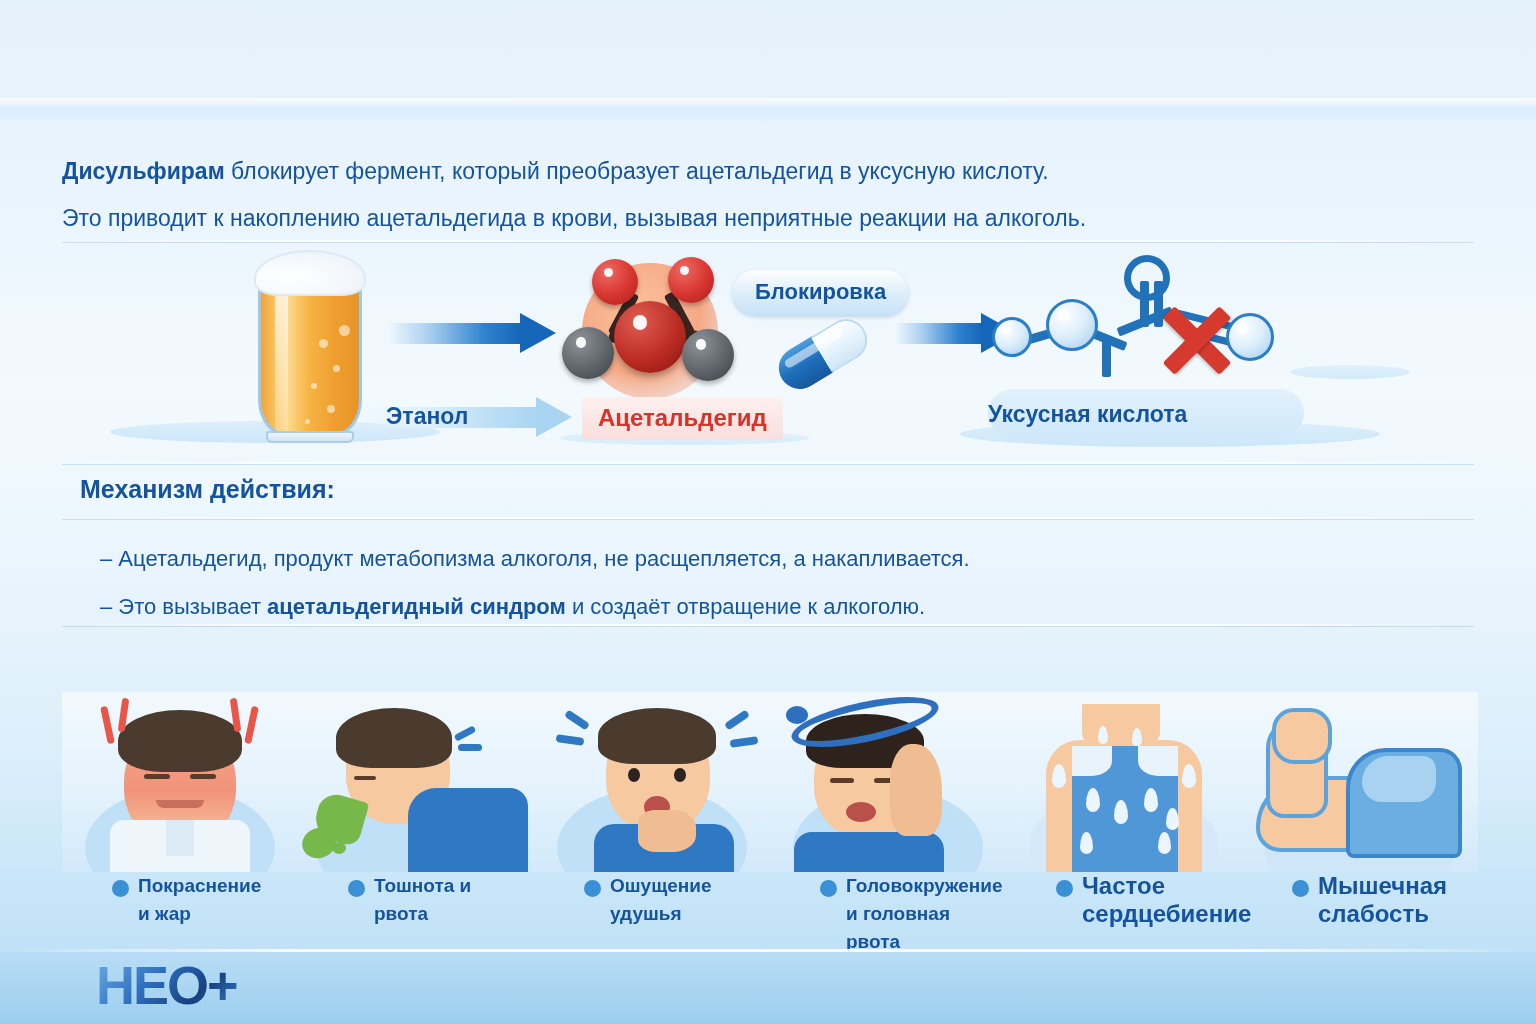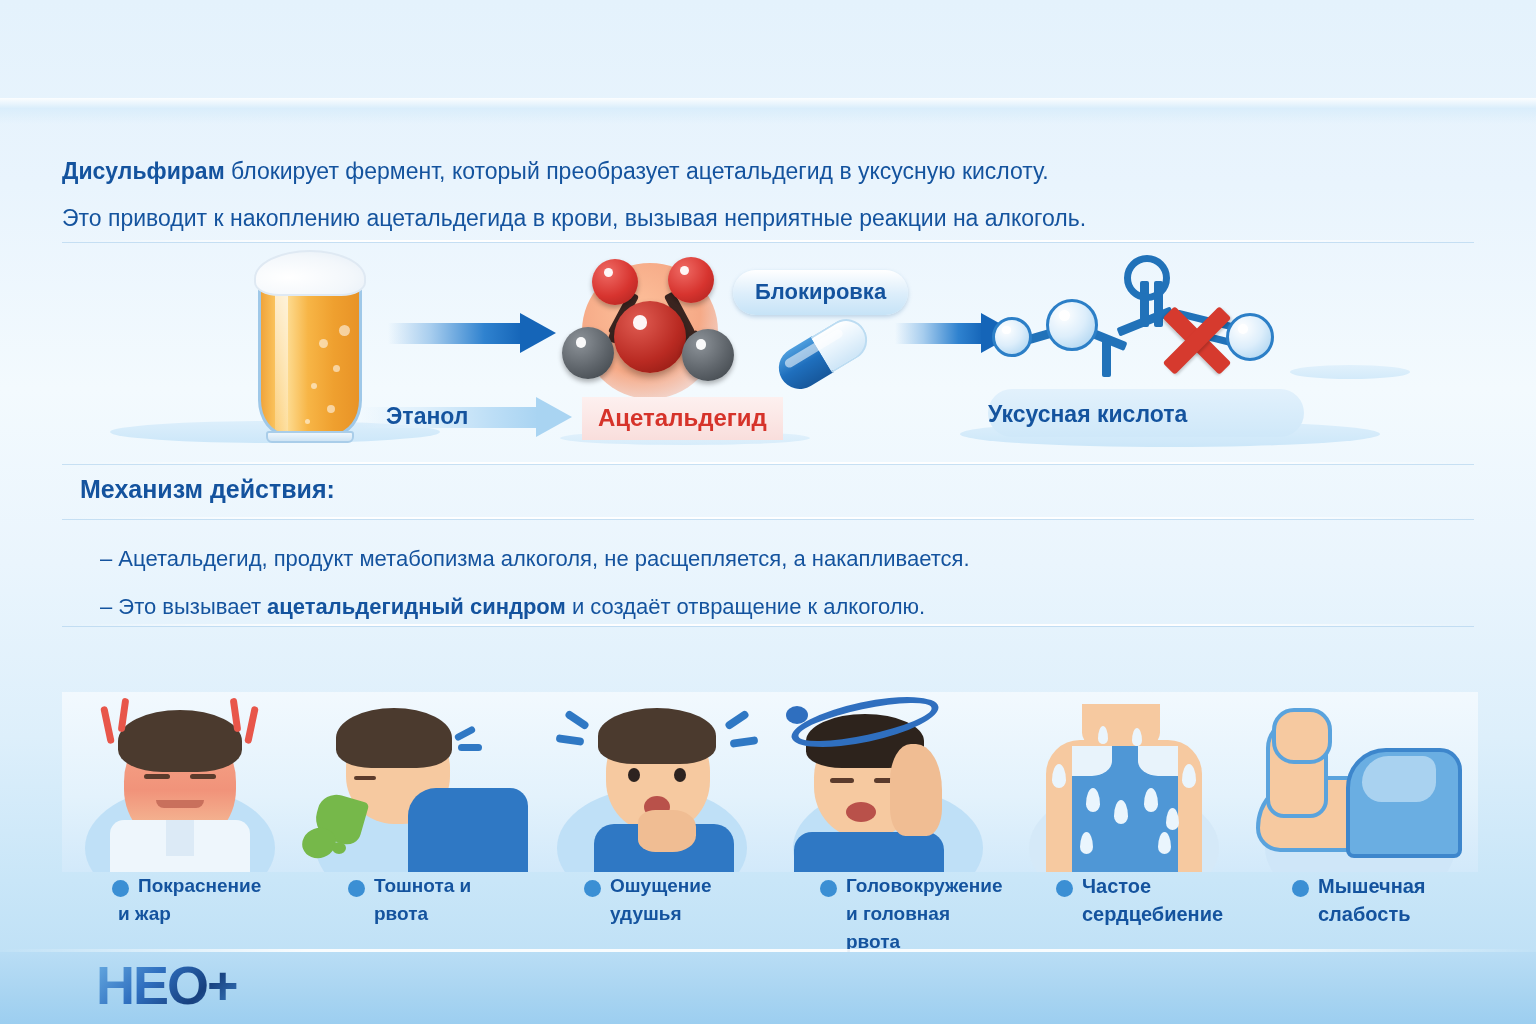--- a/index.html
+++ b/index.html
@@ -297,21 +297,21 @@
   .symp-label .dot {
     position: absolute; left: 46px; top: 8px;
     width: 17px; height: 17px; border-radius: 50%;
     background: #3b8fd4;
   }
   .symp-label .txt {
     display: block; margin-left: 72px;
     color: #14539e; font-size: 19px; font-weight: bold;
     line-height: 28px;
   }
-  .symp-label.em .txt { font-size: 20px; }
+  .symp-label.em .txt { font-size: 24px; }
 
   
   .footer-band {
     position: absolute; left: 0; top: 952px; width: 1536px; height: 72px;
     background: linear-gradient(180deg, #b9ddf5 0%, #a8d4f1 60%, #9ccef0 100%);
   }
   .footer-line {
     position: absolute; left: 0; top: 949px; width: 1536px; height: 3px;
     background: linear-gradient(90deg, rgba(255,255,255,0) 0%, rgba(255,255,255,0.9) 20%, rgba(255,255,255,0.9) 80%, rgba(255,255,255,0) 100%);
   }
@@ -521,21 +521,21 @@
       <div style="position:absolute;left:30px;top:16px;width:60px;height:56px;background:#f6c9a0;border:4px solid #5aa3dd;border-radius:22px;"></div>
       <div style="position:absolute;left:104px;top:56px;width:116px;height:110px;background:#6aaee2;border:4px solid #3d86cc;border-radius:40px 22px 8px 8px;"></div>
       <div style="position:absolute;left:120px;top:64px;width:74px;height:46px;background:#a9d2f0;border-radius:40px 20px 30px 30px;"></div>
     </div>
   </div>
 
   <div class="symp-labels">
     <div class="symp-label">
       <span class="dot"></span>
       <span class="txt">Покраснение</span>
-      <span class="txt" style="margin-left:52px;">и жар</span>
+      <span class="txt" style="margin-left:72px;">и жар</span>
     </div>
     <div class="symp-label">
       <span class="dot"></span>
       <span class="txt">Тошнота и рвота</span>
     </div>
     <div class="symp-label">
       <span class="dot"></span>
       <span class="txt">Ошущение удушья</span>
     </div>
     <div class="symp-label">

